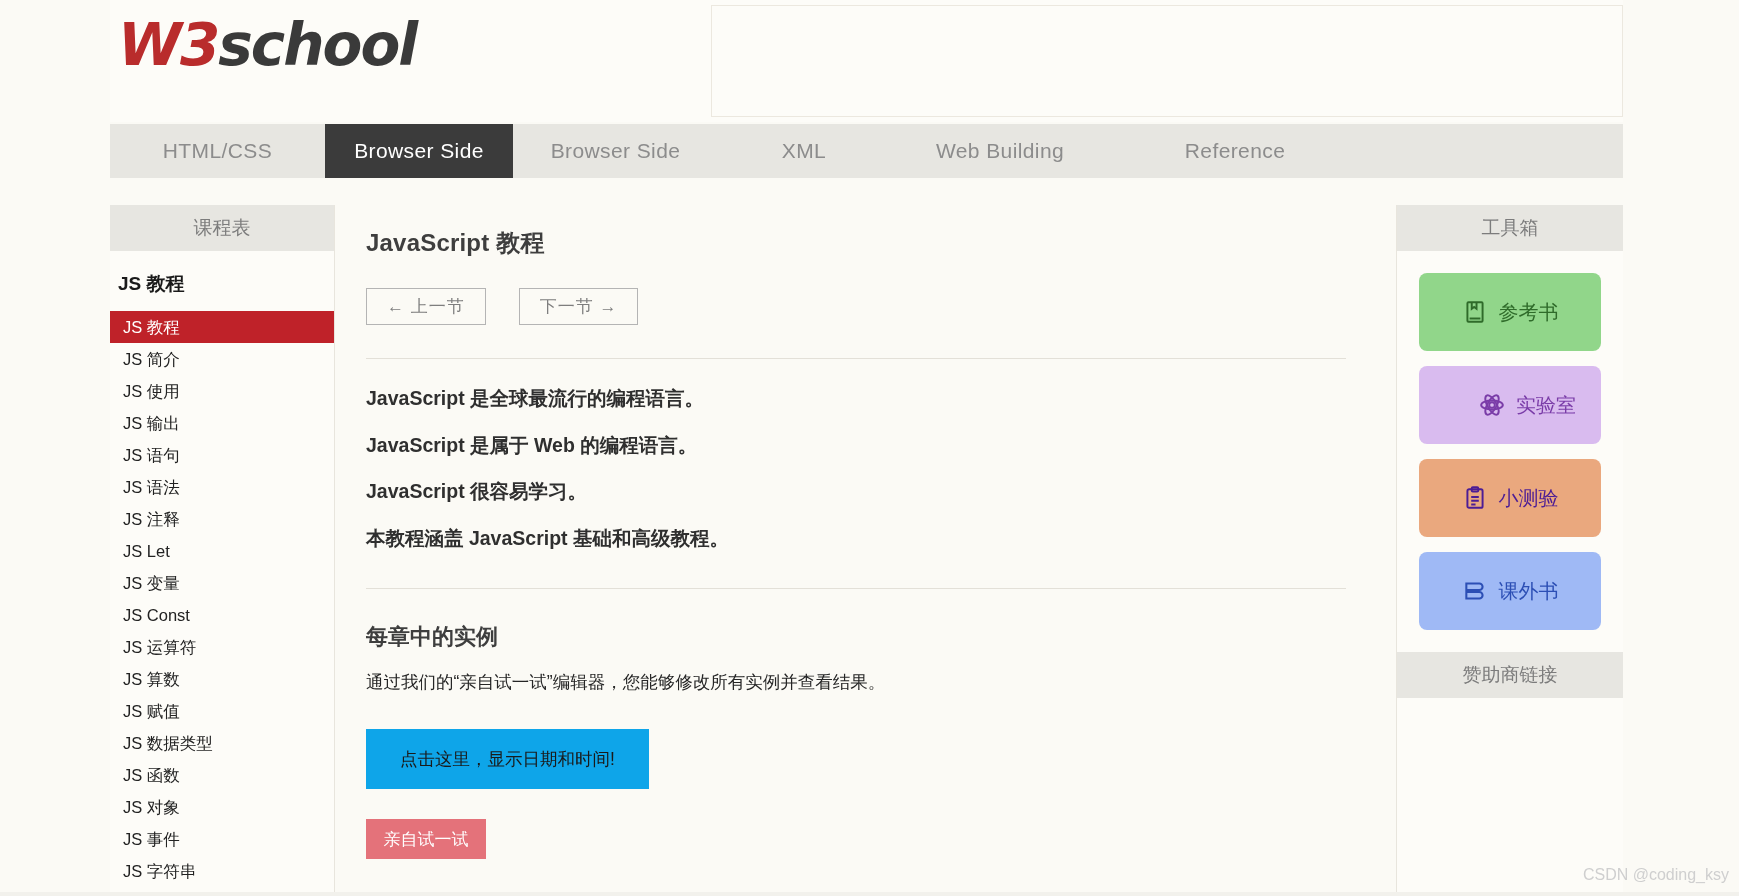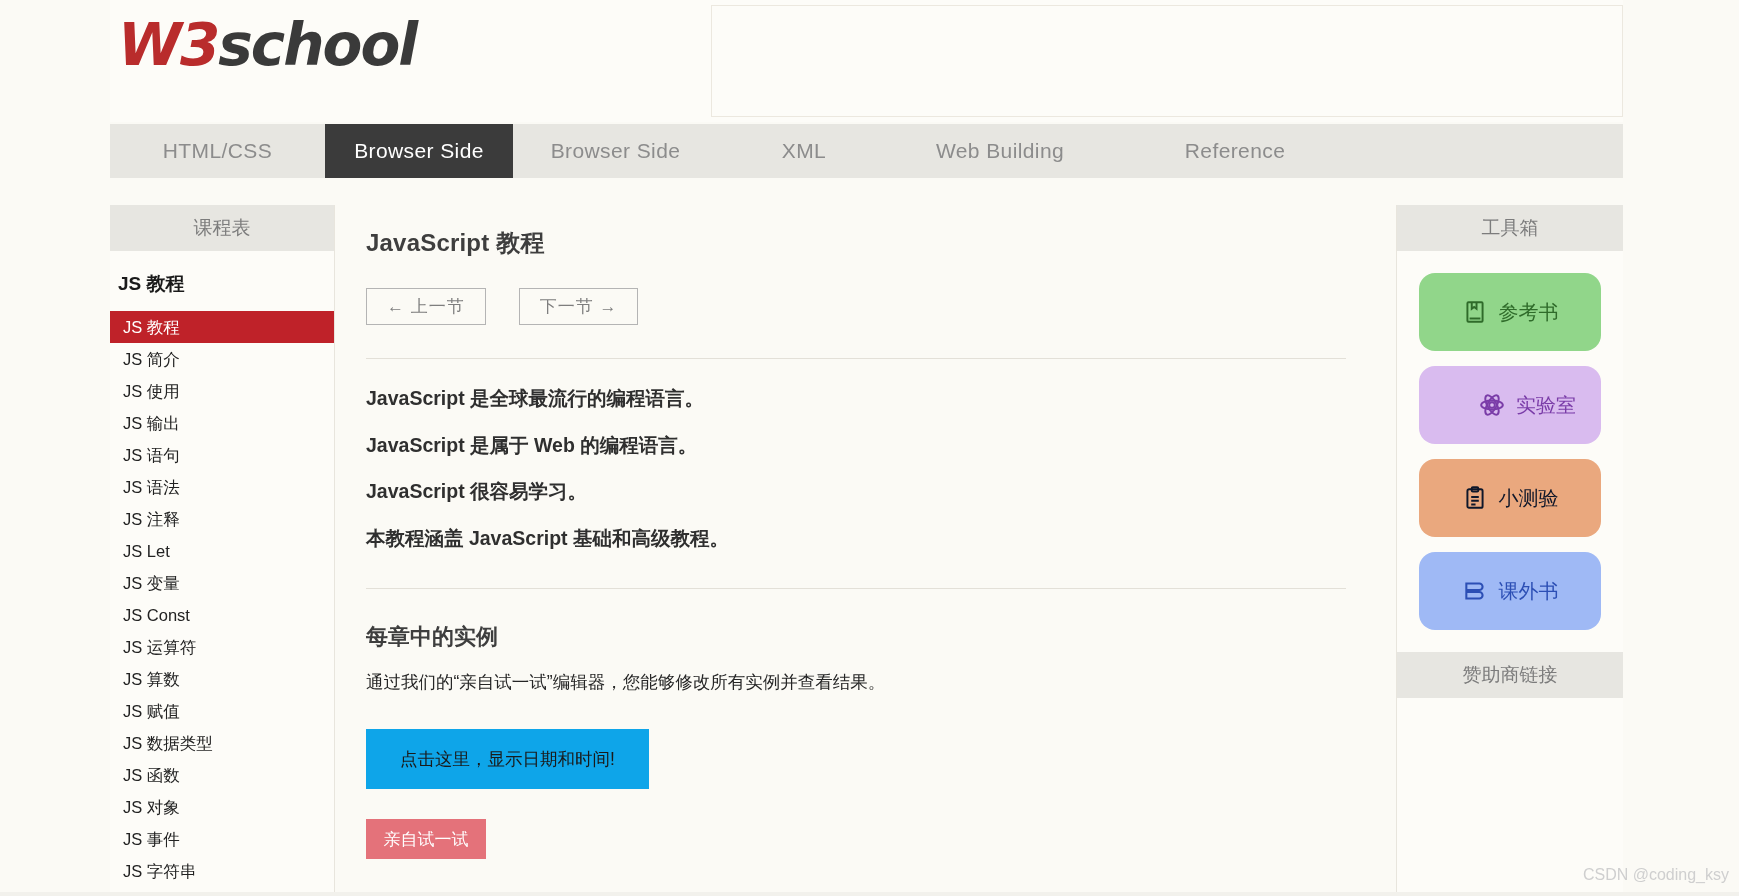--- a/index.html
+++ b/index.html
@@ -220,21 +220,21 @@
     color: #7c7c7c;
   }
   .tools {
     padding: 22px 22px 0 22px;
     display: flex;
     flex-direction: column;
     gap: 15px;
   }
   .tool {
     height: 78px;
-    border-radius: 16px;
+    border-radius: 8px;
     display: flex;
     align-items: center;
     justify-content: center;
     gap: 11px;
     font-size: 20px;
     cursor: pointer;
   }
   .tool svg { display: block; }
   .sponsor-title {
     margin-top: 22px;
@@ -344,21 +344,21 @@
           <span>
             <svg width="26" height="26" viewBox="0 0 24 24" fill="none" stroke="currentColor" stroke-width="1.8">
               <circle cx="12" cy="12" r="2.6"></circle>
               <ellipse cx="12" cy="12" rx="10" ry="4.2"></ellipse>
               <ellipse cx="12" cy="12" rx="10" ry="4.2" transform="rotate(60 12 12)"></ellipse>
               <ellipse cx="12" cy="12" rx="10" ry="4.2" transform="rotate(120 12 12)"></ellipse>
             </svg>
           </span>
           <span>实验室</span>
         </div>
-        <div class="tool" style="background: rgb(234, 168, 126); color: #0f172a;">
+        <div class="tool" style="background: rgb(234, 168, 126); color: #4c1d95;">
           <span>
             <svg width="26" height="26" viewBox="0 0 24 24" fill="none" stroke="currentColor" stroke-width="1.8">
               <rect x="5" y="4" width="14" height="17" rx="1.5"></rect>
               <rect x="9" y="2" width="6" height="4" rx="1"></rect>
               <path d="M8.5 11h7M8.5 14.5h7M8.5 18h4"></path>
             </svg>
           </span>
           <span>小测验</span>
         </div>
         <div class="tool" style="background: rgb(159, 185, 245); color: rgb(44, 79, 181);">

